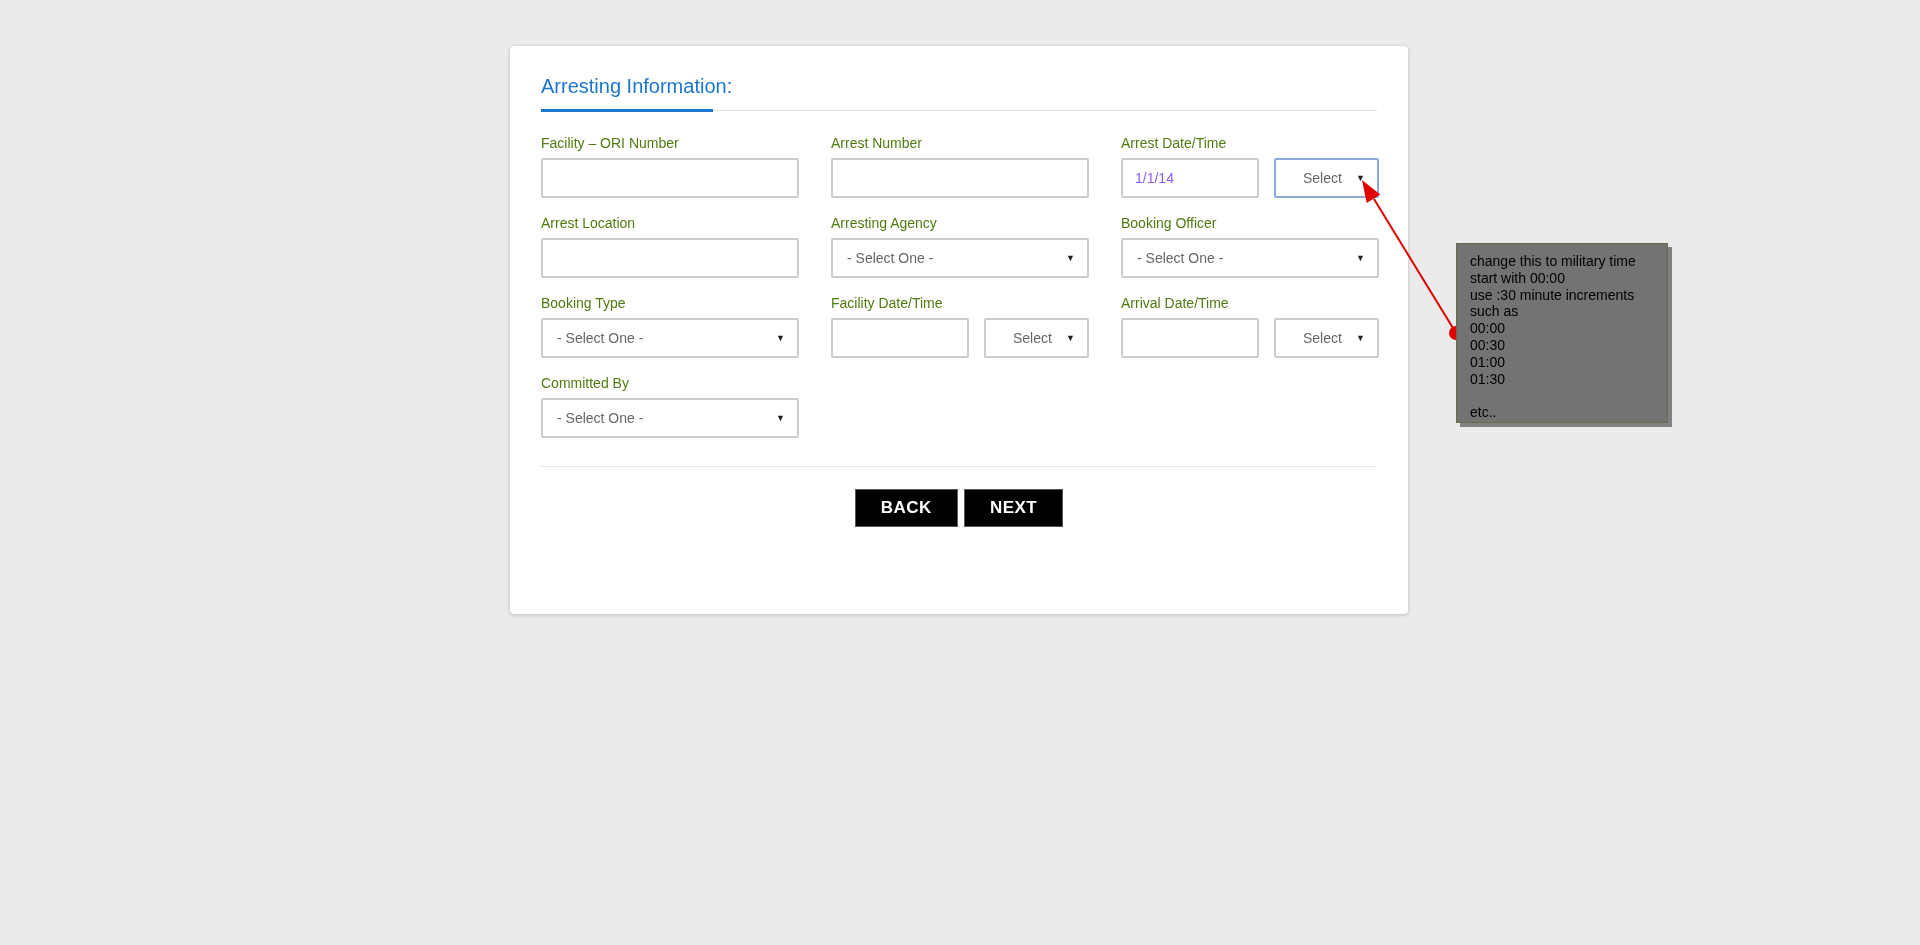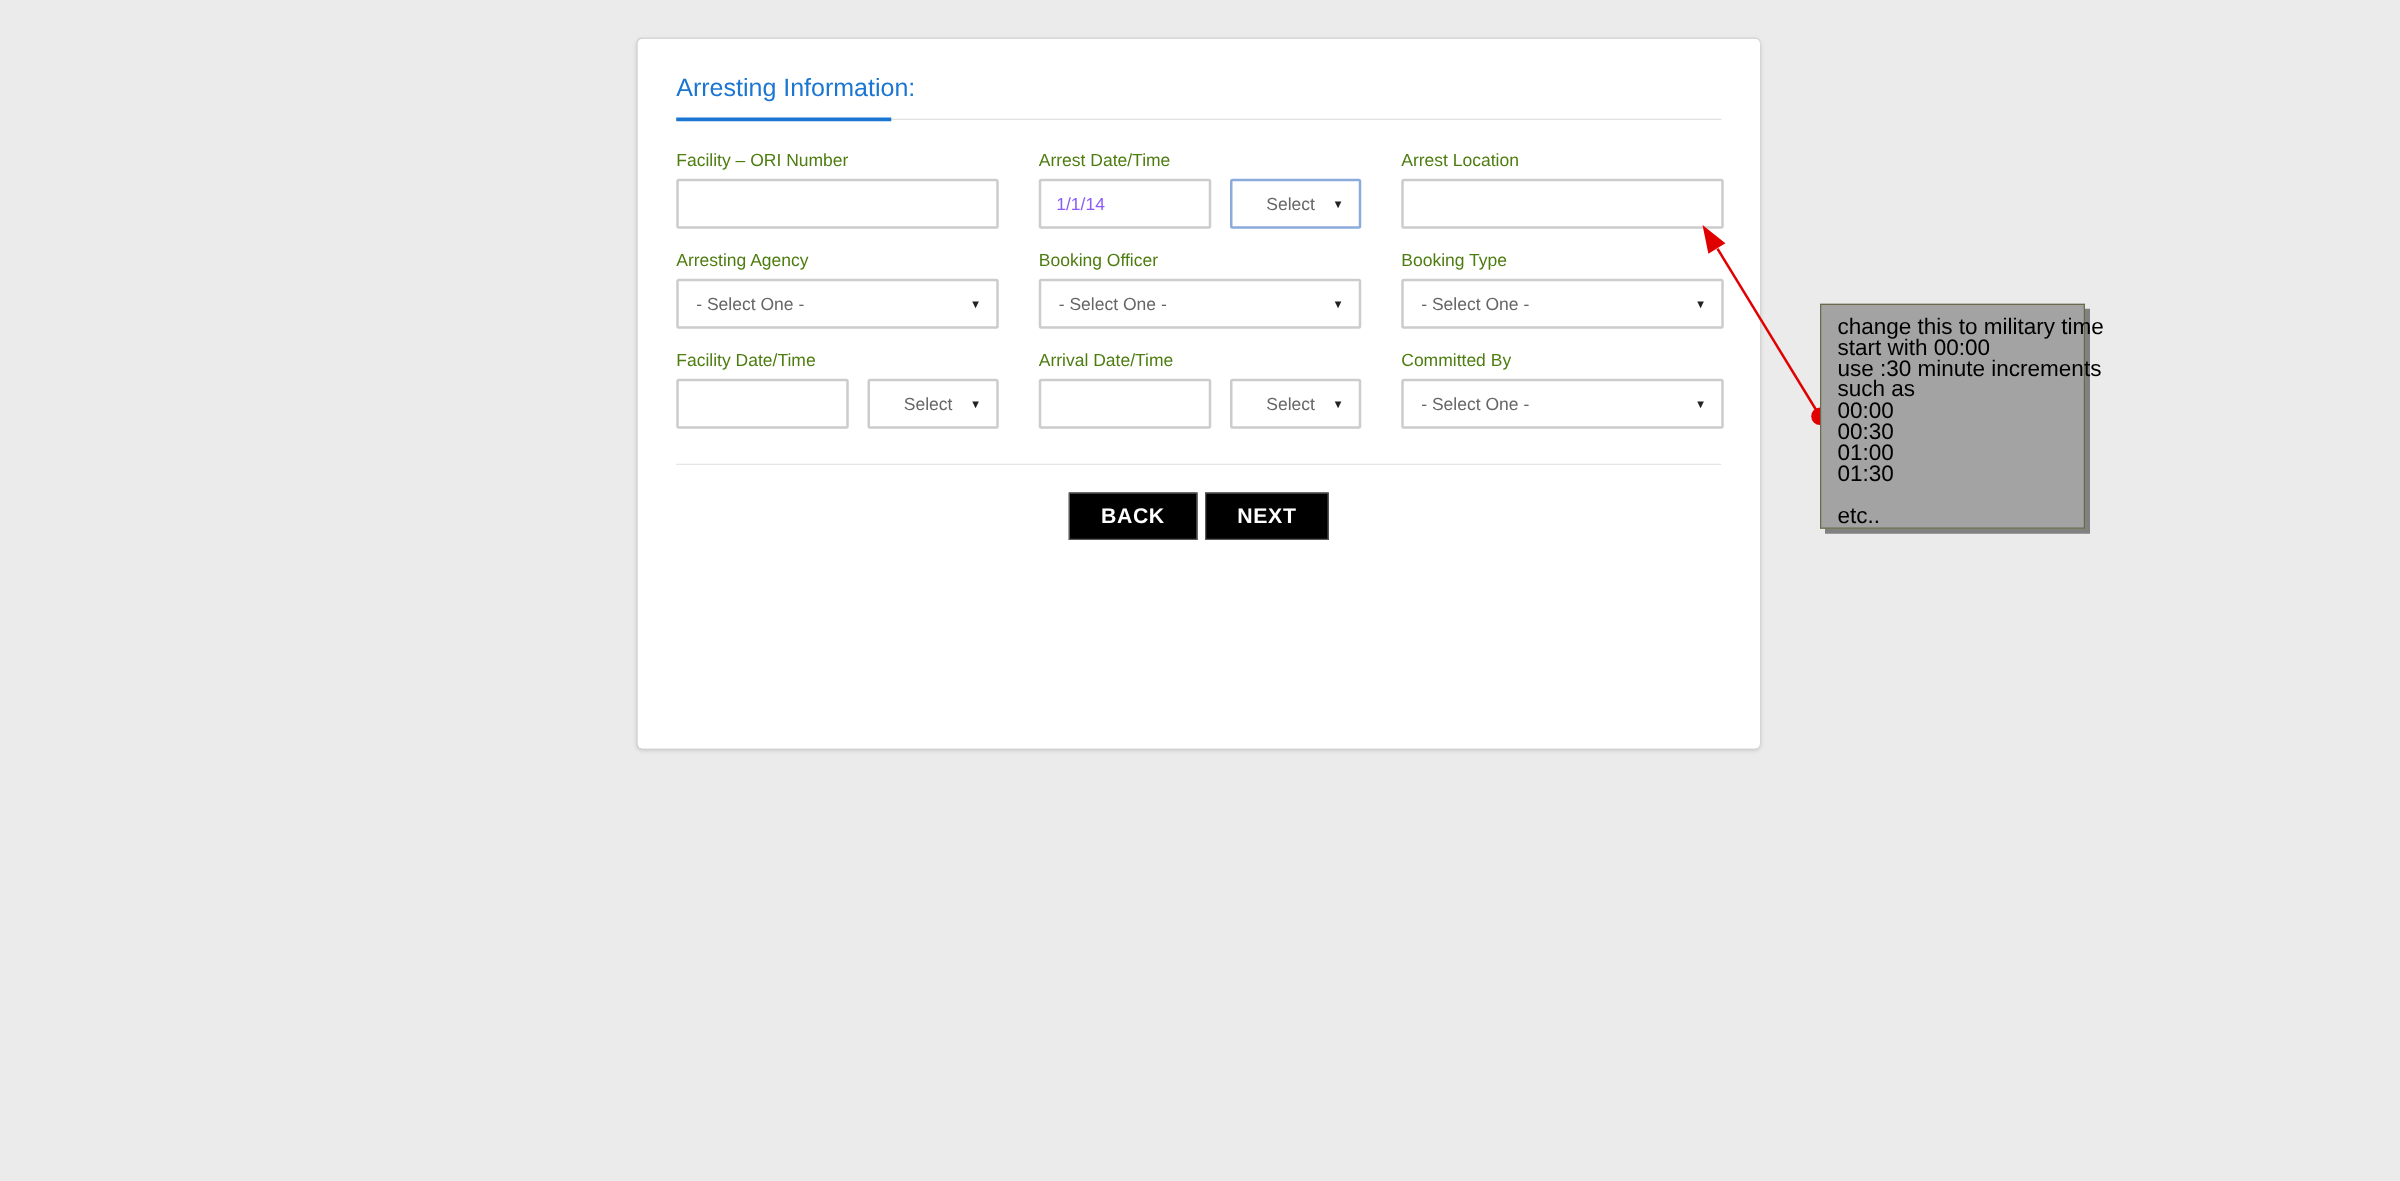--- a/index.html
+++ b/index.html
@@ -6,21 +6,21 @@
   html,body { width:1920px; height:945px; }
   body {
     background:#ebebeb;
     font-family:"Liberation Sans", sans-serif;
     position:relative;
     overflow:hidden;
   }
 
   
   .card {
-    position:absolute; left:510px; top:31px;
+    position:absolute; left:510px; top:46px;
     width:898px; height:568px;
     background:#ffffff;
     border-radius:4px;
     box-shadow:0 1px 4px rgba(0,0,0,0.18), 0 0 1px rgba(0,0,0,0.12);
     padding:29px 31px 0 31px;
   }
   .card-title {
     color:#1b76d2;
     font-size:20px;
     font-weight:400;
@@ -88,25 +88,25 @@
     font-size:17px; font-weight:bold;
     letter-spacing:0.5px;
     padding:0 25px;
     cursor:pointer;
   }
 
   
   .note {
     position:absolute; left:1456px; top:243px;
     width:212px; height:180px;
-    background:#a3a3a3;
+    background:#737373;
     border:1px solid #6b6b4a;
     box-shadow:4px 4px 0 rgba(0,0,0,0.45);
     padding:9px 8px 0 13px;
-    font-size:18px; line-height:16.8px; color:#000;
+    font-size:14px; line-height:16.8px; color:#000;
   }
   .note-line { min-height:16.8px; white-space:nowrap; }
   .arrow-svg { position:absolute; left:1350px; top:170px; width:116px; height:175px; }
 </style>
 </head>
 <body>
 
 <div class="card">
   <div class="card-title">Arresting Information:</div>
   <div class="title-rule">
@@ -114,20 +114,24 @@
     <div class="title-rule-accent"></div>
   </div>
 
   <div class="form-grid">
 
     <div class="field-group">
       <div class="field-label">Facility – ORI Number</div>
       <input class="text-input" type="text" value="" style="">
     </div>
 
+    <div class="field-group">
+      <div class="field-label">Arrest Number</div>
+      <input class="text-input" type="text" value="" style="">
+    </div>
 
     <div class="field-group">
       <div class="field-label">Arrest Date/Time</div>
       <div class="split">
         <input class="text-input" type="text" value="1/1/14" style="">
         <div class="select highlight">
           <span>Select</span>
           <span class="caret">▼</span>
         </div>
       </div>

